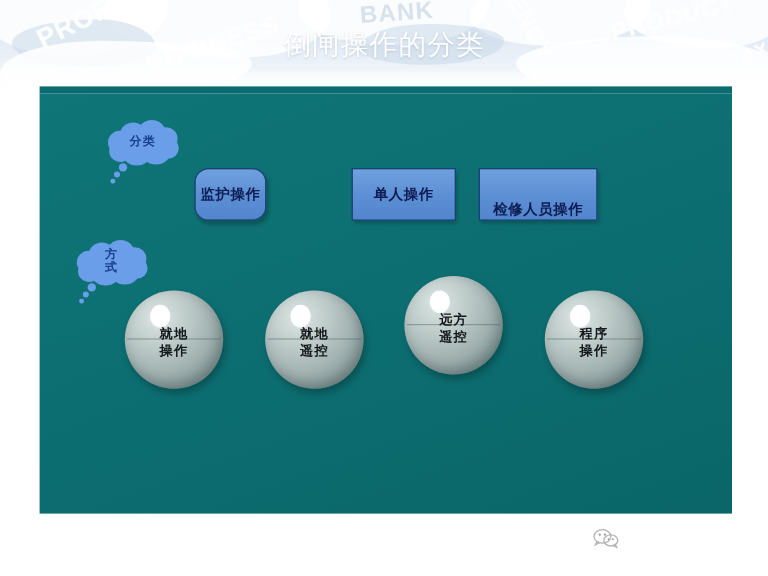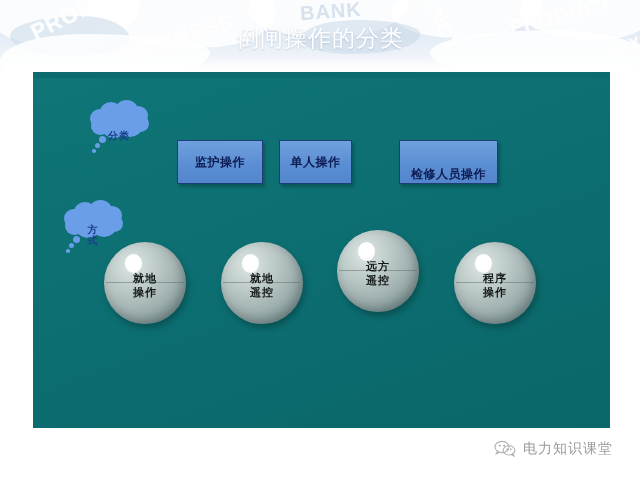--- a/index.html
+++ b/index.html
@@ -61,21 +61,21 @@
   .slide-title {
     position: absolute;
     left: 0;
     top: 24px;
     width: 640px;
     text-align: center;
     color: #ffffff;
     font-size: 23px;
     line-height: 30px;
     letter-spacing: 1px;
-    font-family: Liberation Serif, serif;
+    font-family: Liberation Mono, monospace;
     text-shadow: 0 1px 2px rgba(120,145,170,0.35);
   }
 
   
   .panel {
     position: absolute;
     left: 33px;
     top: 78px;
     width: 577px;
     height: 350px;
@@ -100,30 +100,30 @@
     width: 62px;
     height: 38px;
   }
   .bubble .lobe {
     position: absolute;
     background: #6a9ee8;
     border-radius: 50%;
   }
   .bubble .btext {
     position: absolute;
-    left: 0; top: 16px;
+    left: 0; top: 0;
     width: 62px;
     height: 38px;
     display: flex;
     align-items: center;
     justify-content: center;
     color: #1a3f8f;
     font-size: 10px;
     font-weight: bold;
-    font-family: Liberation Sans, sans-serif;
+    font-family: Liberation Mono, monospace;
     letter-spacing: 1px;
     z-index: 4;
     text-align: center;
     line-height: 11px;
   }
   .bubble .tail {
     position: absolute;
     background: #6a9ee8;
     border-radius: 50%;
   }
@@ -280,24 +280,24 @@
               <span>方</span>
               <span>式</span>
             </div>
           </div>
           <div class="tail" style="left: 11px; top: 36px; width: 7px; height: 7px;"></div>
           <div class="tail" style="left: 7px; top: 43px; width: 5px; height: 5px;"></div>
           <div class="tail" style="left: 4px; top: 49px; width: 3.5px; height: 3.5px;"></div>
         </div>
       </div>
     <div id="boxes-layer">
-        <div class="catbox" style="left: 144px; top: 62px; width: 86px; height: 44px;">
+        <div class="catbox" style="left: 129px; top: 62px; width: 60px; height: 44px; border-radius: 12px;">
           <span>监护操作</span>
         </div>
-        <div class="catbox" style="left: 246px; top: 62px; width: 73px; height: 44px;">
+        <div class="catbox" style="left: 260px; top: 62px; width: 87px; height: 44px;">
           <span>单人操作</span>
         </div>
         <div class="catbox" style="left: 366px; top: 62px; width: 99px; height: 44px; align-items: flex-end;">
           <span>检修人员操作</span>
         </div>
       </div>
     <div id="spheres-layer">
         <div class="sphere" style="left: 71px; top: 164px;">
           <div class="equator"></div>
           <div class="hilite"></div>
@@ -339,16 +339,15 @@
         <ellipse cx="8" cy="7" rx="7" ry="5.6" fill="none" stroke="#b3b3b3" stroke-width="1.1"></ellipse>
         <path d="M3.6 11.2 L2.2 14 L5.2 12.4 Z" fill="none" stroke="#b3b3b3" stroke-width="1.1"></path>
         <circle cx="5.8" cy="5.6" r="0.95" fill="#9a9a9a"></circle>
         <circle cx="10.1" cy="5.6" r="0.95" fill="#9a9a9a"></circle>
         <ellipse cx="15" cy="10.4" rx="5.8" ry="4.6" fill="none" stroke="#b3b3b3" stroke-width="1.1"></ellipse>
         <path d="M18.6 13.6 L19.9 16 L17.2 14.7 Z" fill="none" stroke="#b3b3b3" stroke-width="1.1"></path>
         <circle cx="13.2" cy="9.4" r="0.8" fill="#9a9a9a"></circle>
         <circle cx="16.7" cy="9.4" r="0.8" fill="#9a9a9a"></circle>
       </svg>
     </span>
-    <span class="brand-text">电力知识课堂</span>
   </div>
 
 </div>
 
 </body></html>

